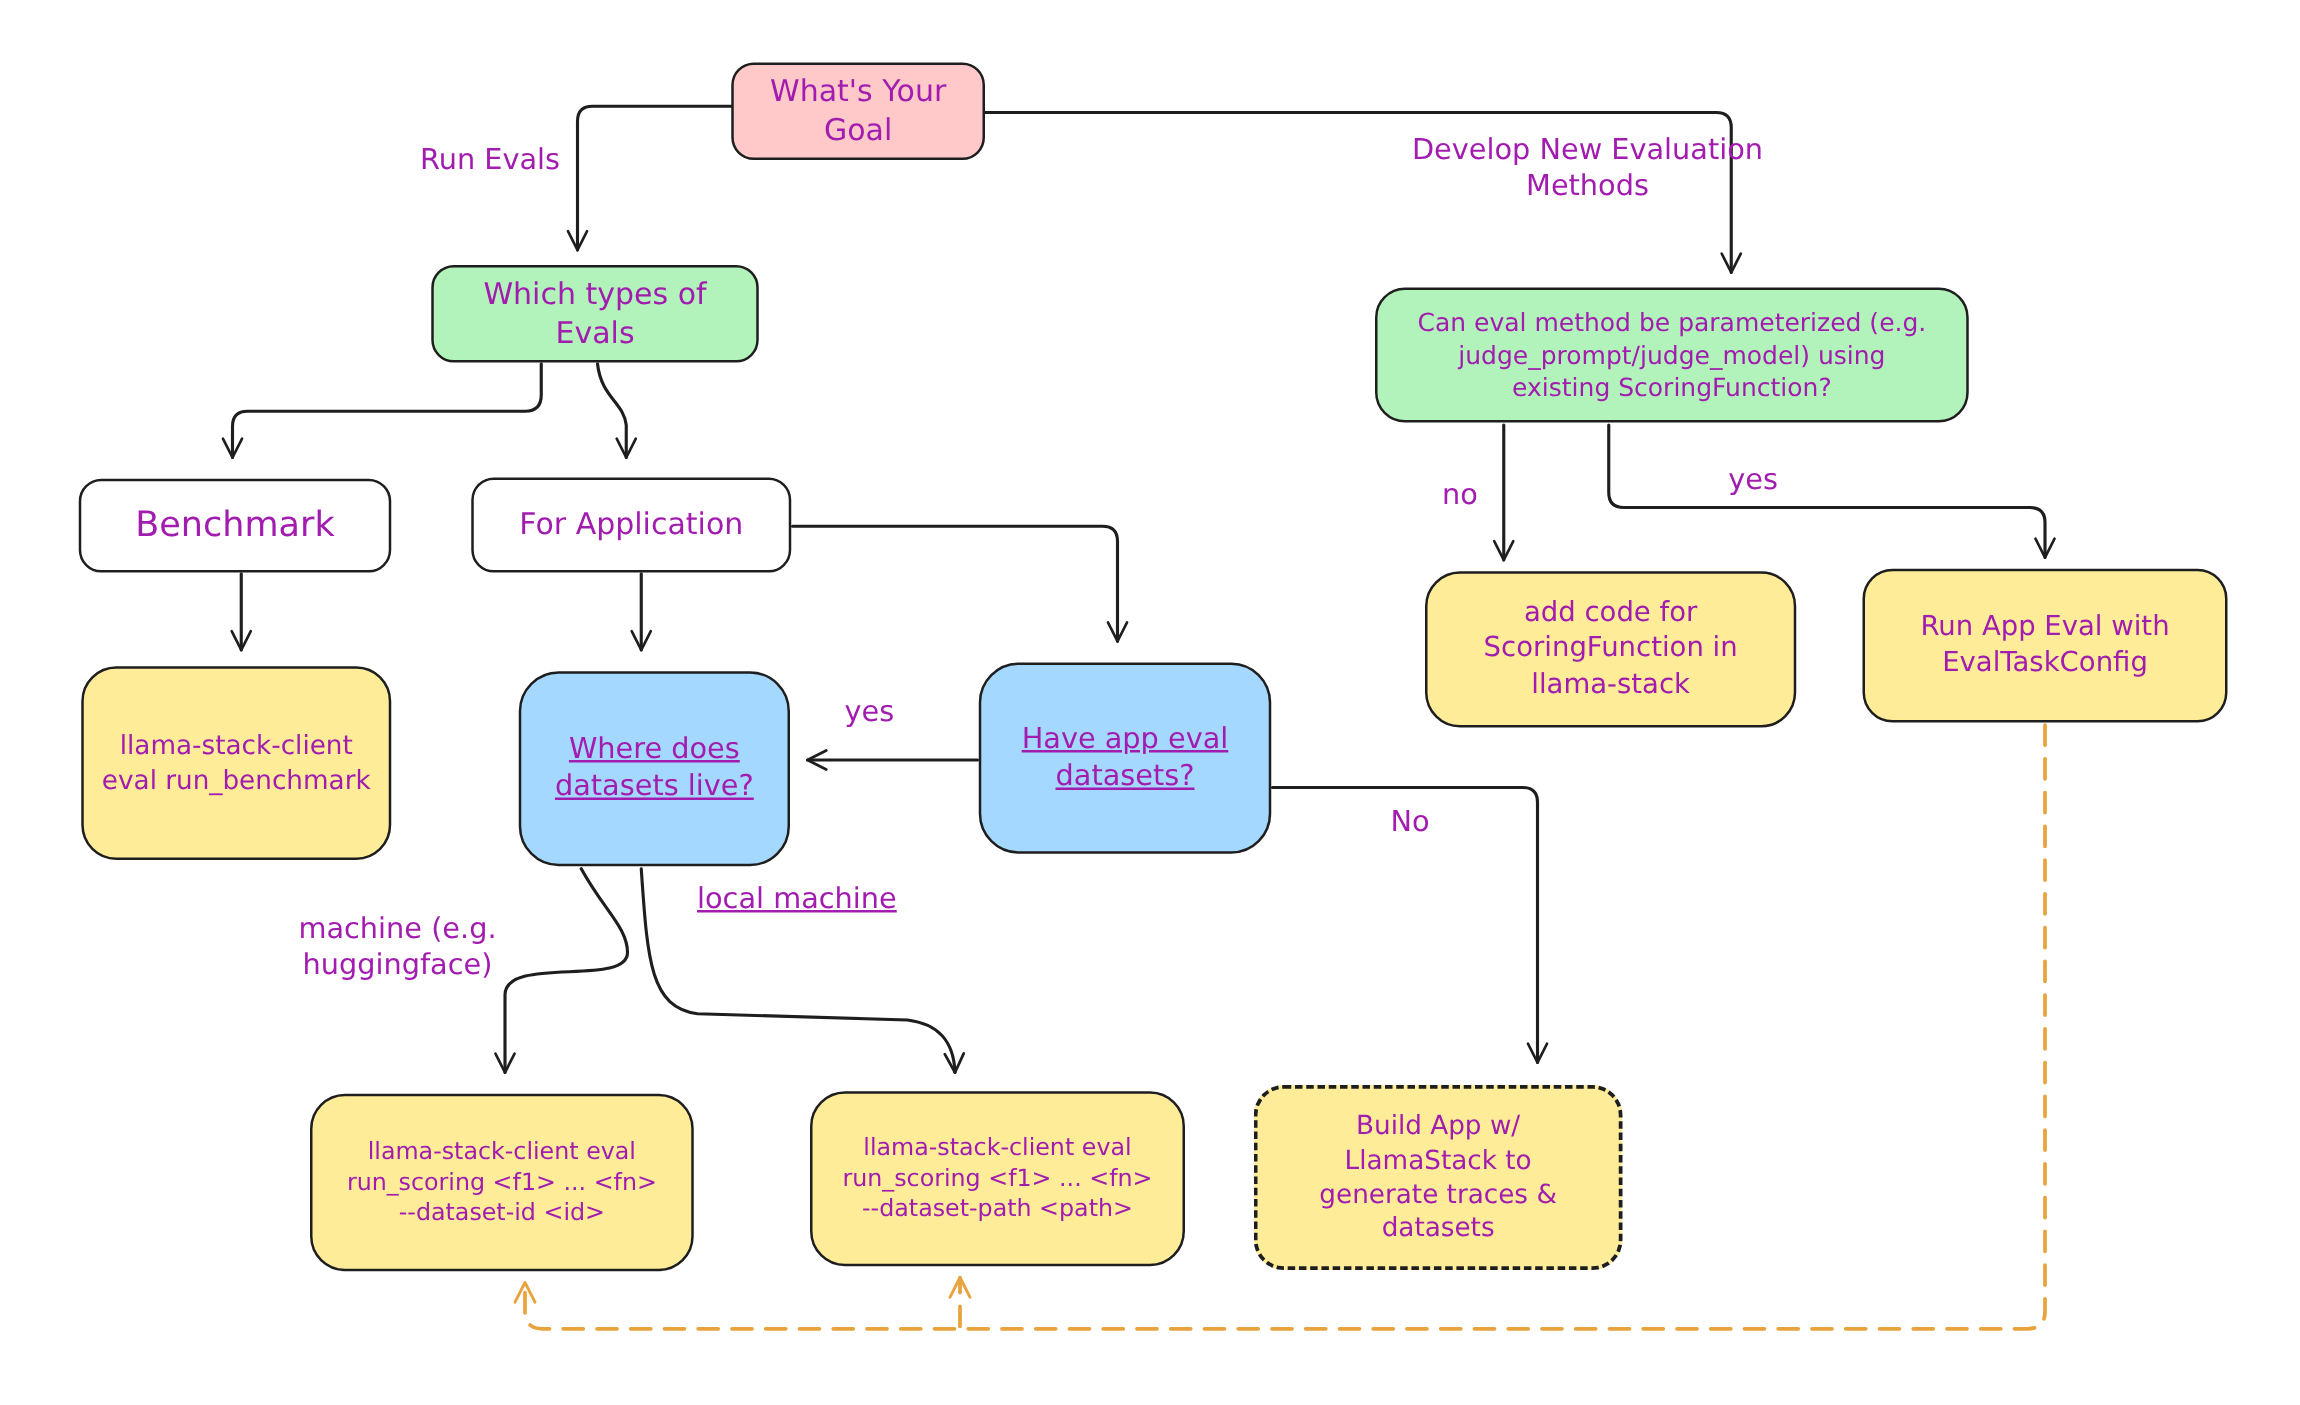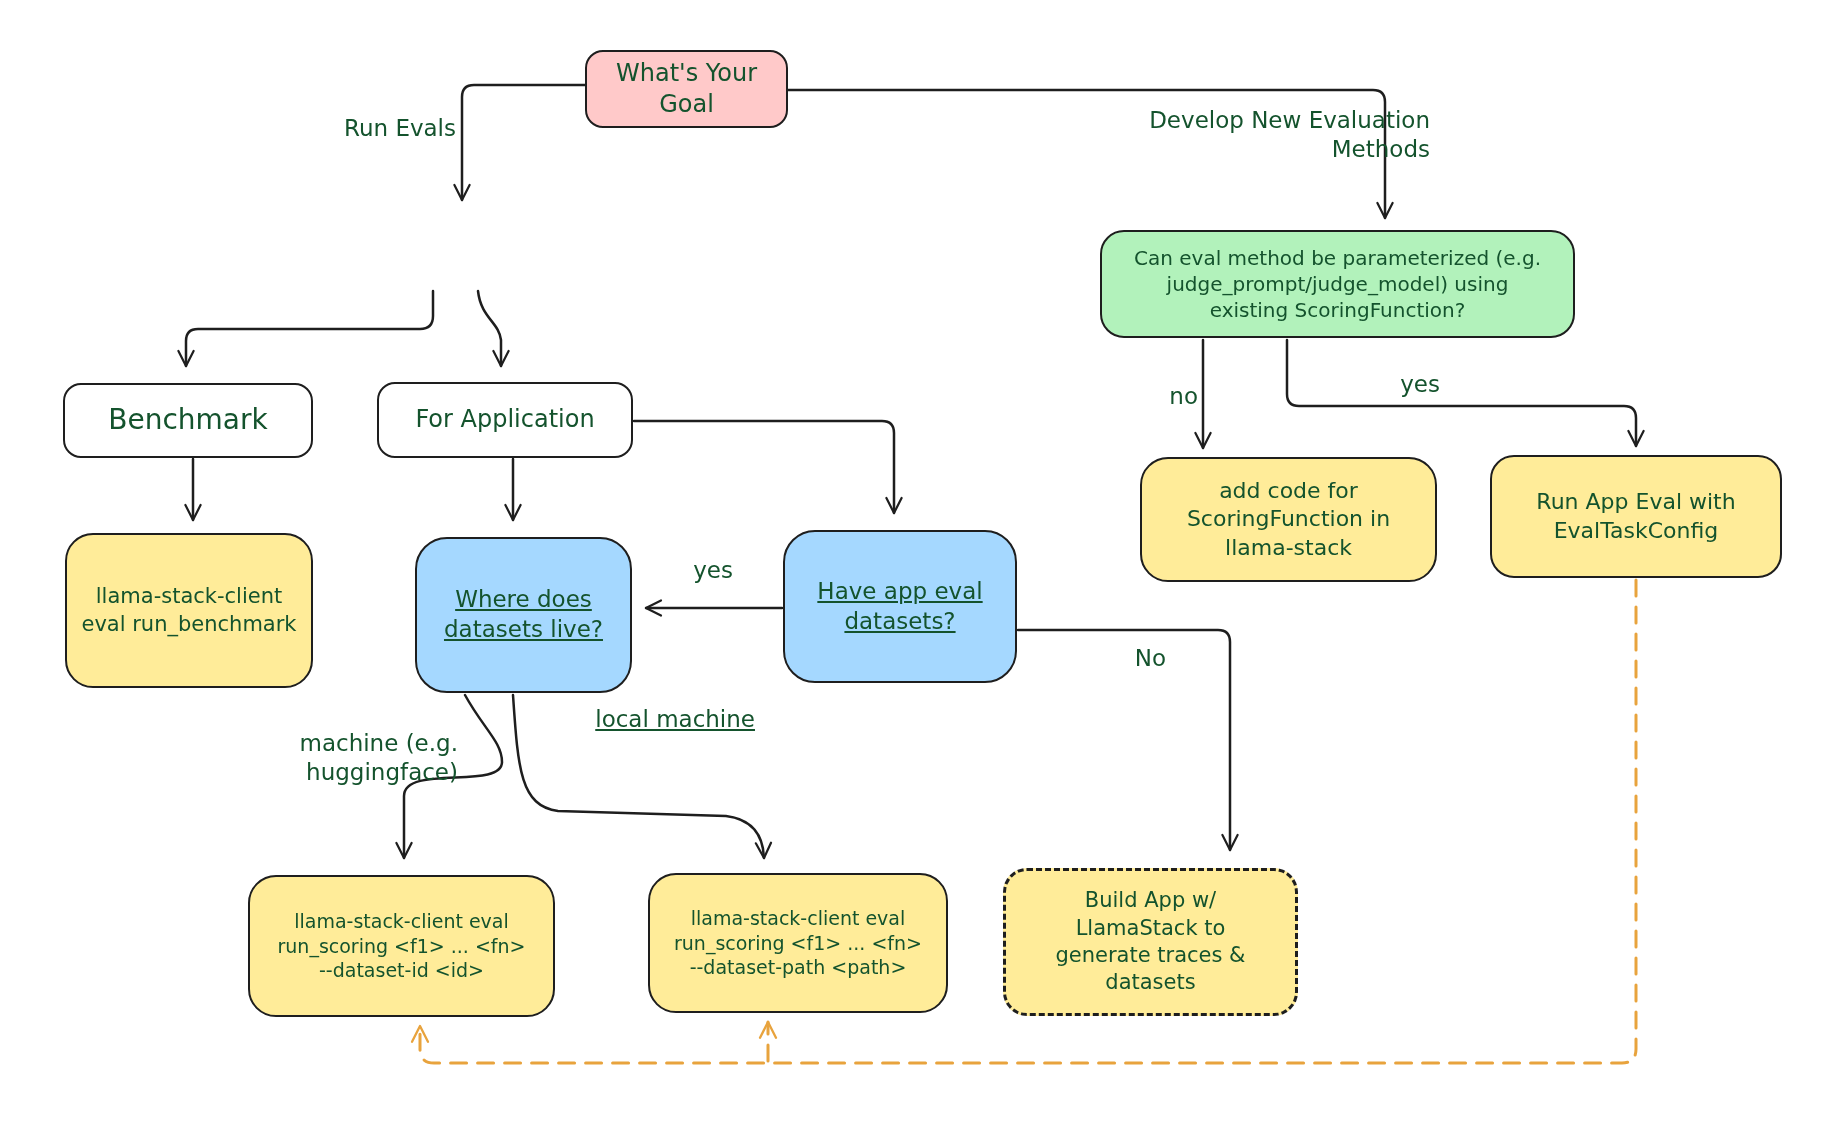--- a/index.html
+++ b/index.html
@@ -1,21 +1,21 @@
 <!DOCTYPE html>
 <html><head>
 <meta charset="utf-8">
 <style>
   html,body{margin:0;padding:0;background:#ffffff;}
   .canvas{
     position:relative;
     width:1840px;height:1124px;
     background:#ffffff;
     font-family:"DejaVu Sans", sans-serif;
-    color:#14532d;
+    color:#a21caf;
     overflow:hidden;
   }
   svg.wires{position:absolute;left:0;top:0;pointer-events:none;}
   .node{
     position:absolute;
     border:2.5px solid #1e1e1e;
     display:flex;align-items:center;justify-content:center;
     text-align:center;
     white-space:pre-line;
     line-height:1.3;
@@ -25,21 +25,21 @@
   }
   .pink{background:#ffc9c9;}
   .green{background:#b2f2bb;}
   .yellow{background:#ffec99;}
   .blue{background:#a5d8ff;text-decoration:underline;}
   .white{background:#ffffff;}
   .dashed{border-style:dashed;}
   .edge-label{
     position:absolute;
     white-space:pre-line;
-    text-align:right;
+    text-align:center;
     line-height:1.25;
     font-size:23px;
   }
 </style>
 </head>
 <body>
 
 <div class="canvas">
 
   <svg class="wires" width="1840" height="1124" viewBox="0 0 1840 1124">
@@ -70,20 +70,22 @@
 
     <g fill="none" stroke="#e8a33d" stroke-width="3" stroke-linecap="round" stroke-linejoin="round" stroke-dasharray="16 11">
       <path d="M1636,580 V1049 Q1636,1063 1622,1063 H434 Q420,1063 420,1049 V1026" marker-end="url(#aho)"></path>
       <path d="M768,1061 V1022" marker-end="url(#aho)"></path>
     </g>
   </svg>
 
   <div class="node pink" style="left:585px;top:50px;width:203px;height:78px;border-radius:18px;font-size:24px;">What's Your
 Goal</div>
 
+  <div class="node green" style="left:345px;top:212px;width:262px;height:78px;border-radius:18px;font-size:24px;">Which types of
+Evals</div>
 
   <div class="node green" style="left:1100px;top:230px;width:475px;height:108px;border-radius:24px;font-size:20px;">Can eval method be parameterized (e.g.
 judge_prompt/judge_model) using
 existing ScoringFunction?</div>
 
   <div class="node white" style="left:63px;top:383px;width:250px;height:75px;border-radius:18px;font-size:28px;">Benchmark</div>
 
   <div class="node white" style="left:377px;top:382px;width:256px;height:76px;border-radius:18px;font-size:24px;">For Application</div>
 
   <div class="node yellow" style="left:65px;top:533px;width:248px;height:155px;border-radius:28px;font-size:21px;">llama-stack-client

